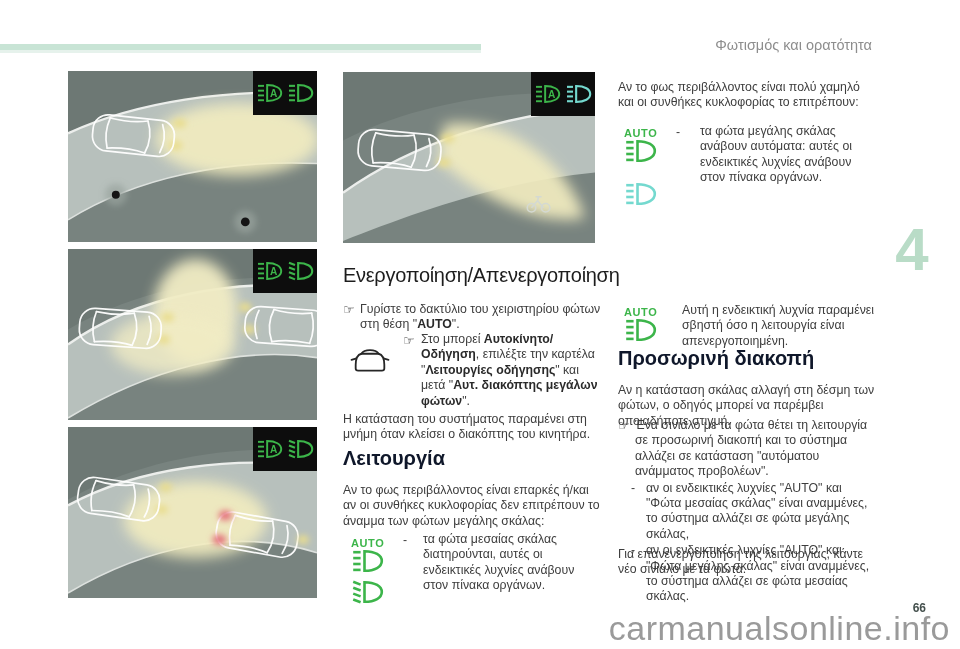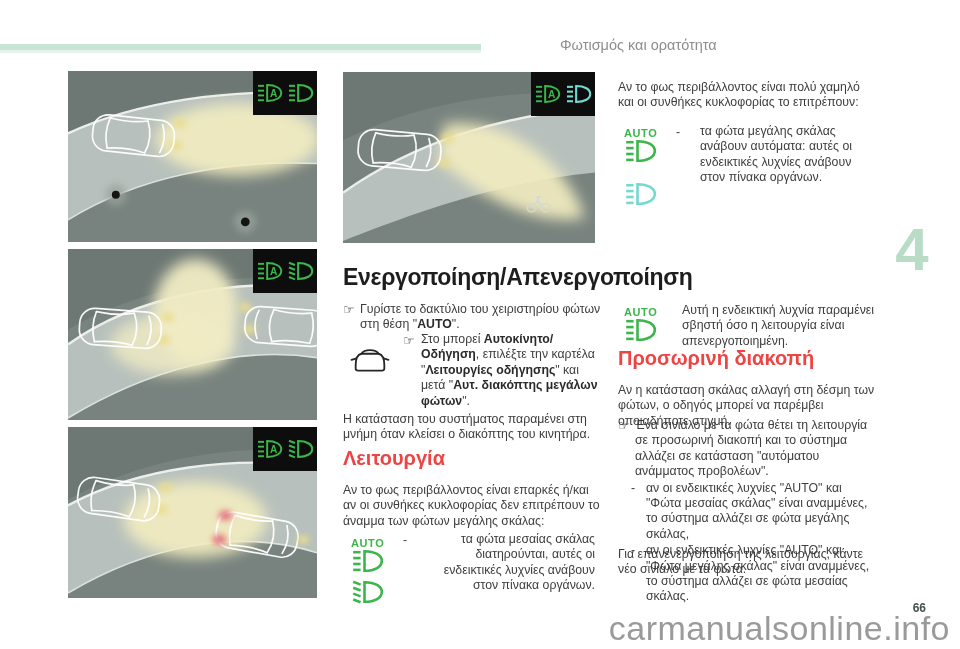--- a/index.html
+++ b/index.html
@@ -2,21 +2,21 @@
 <html><head>
 <meta charset="utf-8">
 <style>
   html,body{margin:0;padding:0;background:#ffffff;}
   .page{position:relative;width:960px;height:649px;background:#ffffff;overflow:hidden;
         font-family:"Liberation Sans","DejaVu Sans",sans-serif;color:#3d3d3d;}
 
   
   .green-band{position:absolute;left:0;top:44px;width:481px;height:6px;background:#c8e4d5;}
   .green-band-sub{position:absolute;left:0;top:50px;width:481px;height:3px;background:#e6f2ec;}
-  .header-title{position:absolute;left:560px;top:37px;width:312px;text-align:left;
+  .header-title{position:absolute;left:560px;top:37px;width:312px;text-align:right;
                 font-size:14.5px;color:#8d8d8d;}
   .chapter-num{position:absolute;left:884px;top:220px;width:56px;text-align:center;
                font-size:60px;font-weight:bold;color:#b9dcc7;line-height:1;}
 
   
   .fig{position:absolute;overflow:hidden;background:#78837f;}
   #fig1{left:68px;top:71px;width:249px;height:171px;}
   #fig2{left:68px;top:249px;width:249px;height:171px;}
   #fig3{left:68px;top:427px;width:249px;height:171px;}
   #fig4{left:343px;top:72px;width:252px;height:171px;}
@@ -25,22 +25,22 @@
          display:flex;align-items:center;justify-content:center;gap:5px;}
   .bic{width:26px;height:20px;display:block;}
   .green{color:#3cb54a;}
   .cyan{color:#74d9cf;}
 
   
   .col{position:absolute;top:16px;height:649px;}
   #midcol{left:340px;width:268px;}
   #rightcol{left:618px;width:262px;}
   .blk{position:absolute;font-size:12.3px;line-height:15.4px;color:#3d3d3d;}
-  .h1{font-size:23px;font-weight:bold;color:#1d1d1d;white-space:nowrap;letter-spacing:-0.3px;line-height:1.15;}
-  .h2{font-size:20px;font-weight:bold;color:#ef4444;white-space:nowrap;line-height:1.15;text-align:right;}
+  .h1{font-size:20px;font-weight:normal;color:#1d1d1d;white-space:nowrap;letter-spacing:-0.3px;line-height:1.15;}
+  .h2{font-size:20px;font-weight:bold;color:#0f172a;white-space:nowrap;line-height:1.15;text-align:right;}
   .hand{position:absolute;left:0;top:0;font-size:13px;color:#3a3a3a;}
   .indent{padding-left:17px;}
   .dash{position:absolute;font-weight:normal;color:#3d3d3d;}
   b{color:#2a2a2a;}
 
   
   .auto-ind{position:absolute;display:flex;flex-direction:column;align-items:flex-start;}
   .auto-word{font-size:11px;font-weight:bold;letter-spacing:0.6px;line-height:10px;color:#3cb54a;}
   .auto-ind svg{width:34px;height:24px;margin-top:1px;}
   .lone-lamp{position:absolute;width:34px;height:24px;}
@@ -266,21 +266,21 @@
       <div class="auto-ind" style="left:8px;top:6px;">
         <span class="auto-word">AUTO</span>
         <svg class="green" viewBox="0 0 32 24">
             <use href="#lamp-high"></use>
           </svg>
       </div>
       <svg class="lone-lamp green" style="left:8px;top:48px;" viewBox="0 0 32 24">
           <use href="#lamp-low"></use>
         </svg>
       <span class="dash" style="left:60px;top:1px;">-</span>
-      <div style="margin-left:80px;width:172px;text-align:right;">τα φώτα μεσαίας σκάλας διατηρούνται, αυτές οι ενδεικτικές λυχνίες ανάβουν στον πίνακα οργάνων.</div>
+      <div style="margin-left:80px;width:172px;">τα φώτα μεσαίας σκάλας διατηρούνται, αυτές οι ενδεικτικές λυχνίες ανάβουν στον πίνακα οργάνων.</div>
     </div>
   </div>
 
   <div class="col" id="rightcol">
 
     <div class="blk" style="top:64px;left:0;width:260px;">Αν το φως περιβάλλοντος είναι πολύ χαμηλό και οι συνθήκες κυκλοφορίας το επιτρέπουν:</div>
 
     <div class="blk" style="top:108px;left:0;width:262px;height:58px;">
       <div class="auto-ind" style="left:6px;top:4px;">
         <span class="auto-word">AUTO</span>

